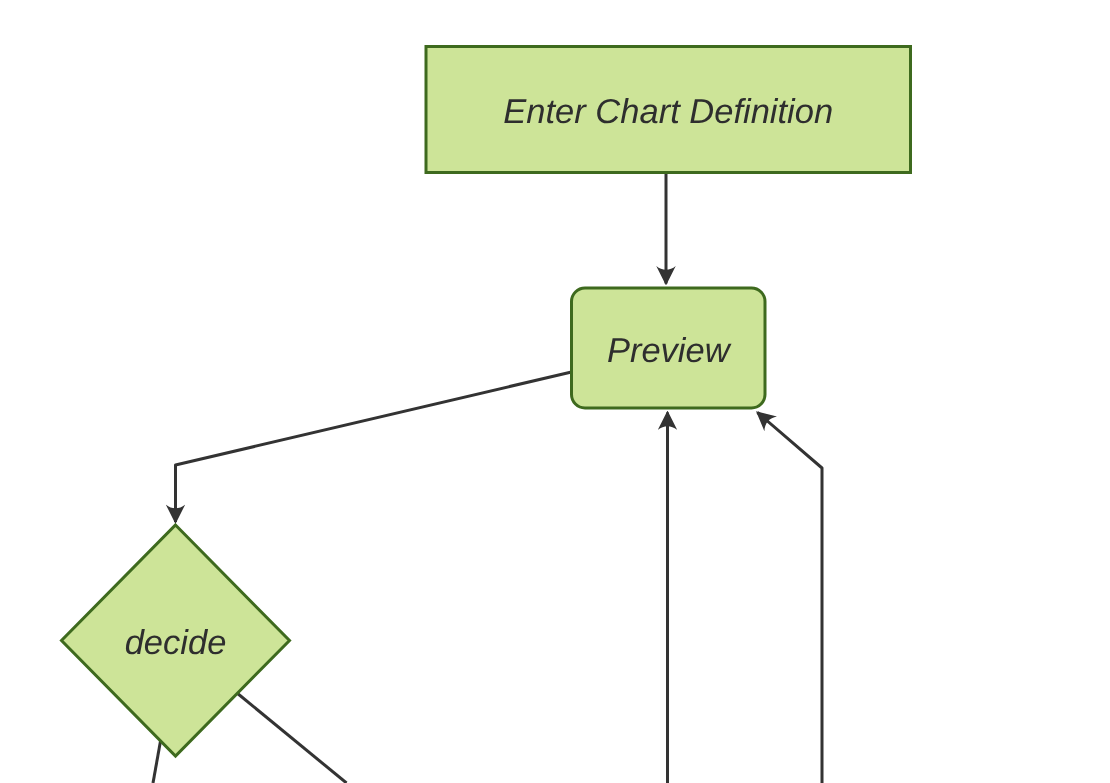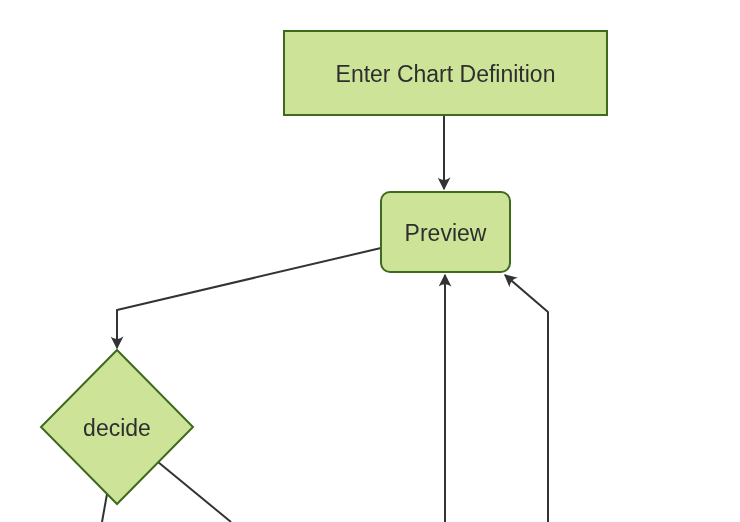--- a/index.html
+++ b/index.html
@@ -14,20 +14,21 @@
     width: 740px;
     height: 522px;
     overflow: hidden;
     background: var(--background);
     font-family: "Liberation Sans", "DejaVu Sans", sans-serif;
   }
   .canvas {
     position: relative;
     width: 740px;
     height: 522px;
+    font-style: italic;
   }
   svg { display: block; }
   .edge {
     fill: none;
     stroke: var(--edge-line);
     stroke-width: 2;
     stroke-linejoin: round;
   }
   .arrowhead { fill: var(--edge-line); stroke: none; }
   .node-shape {

